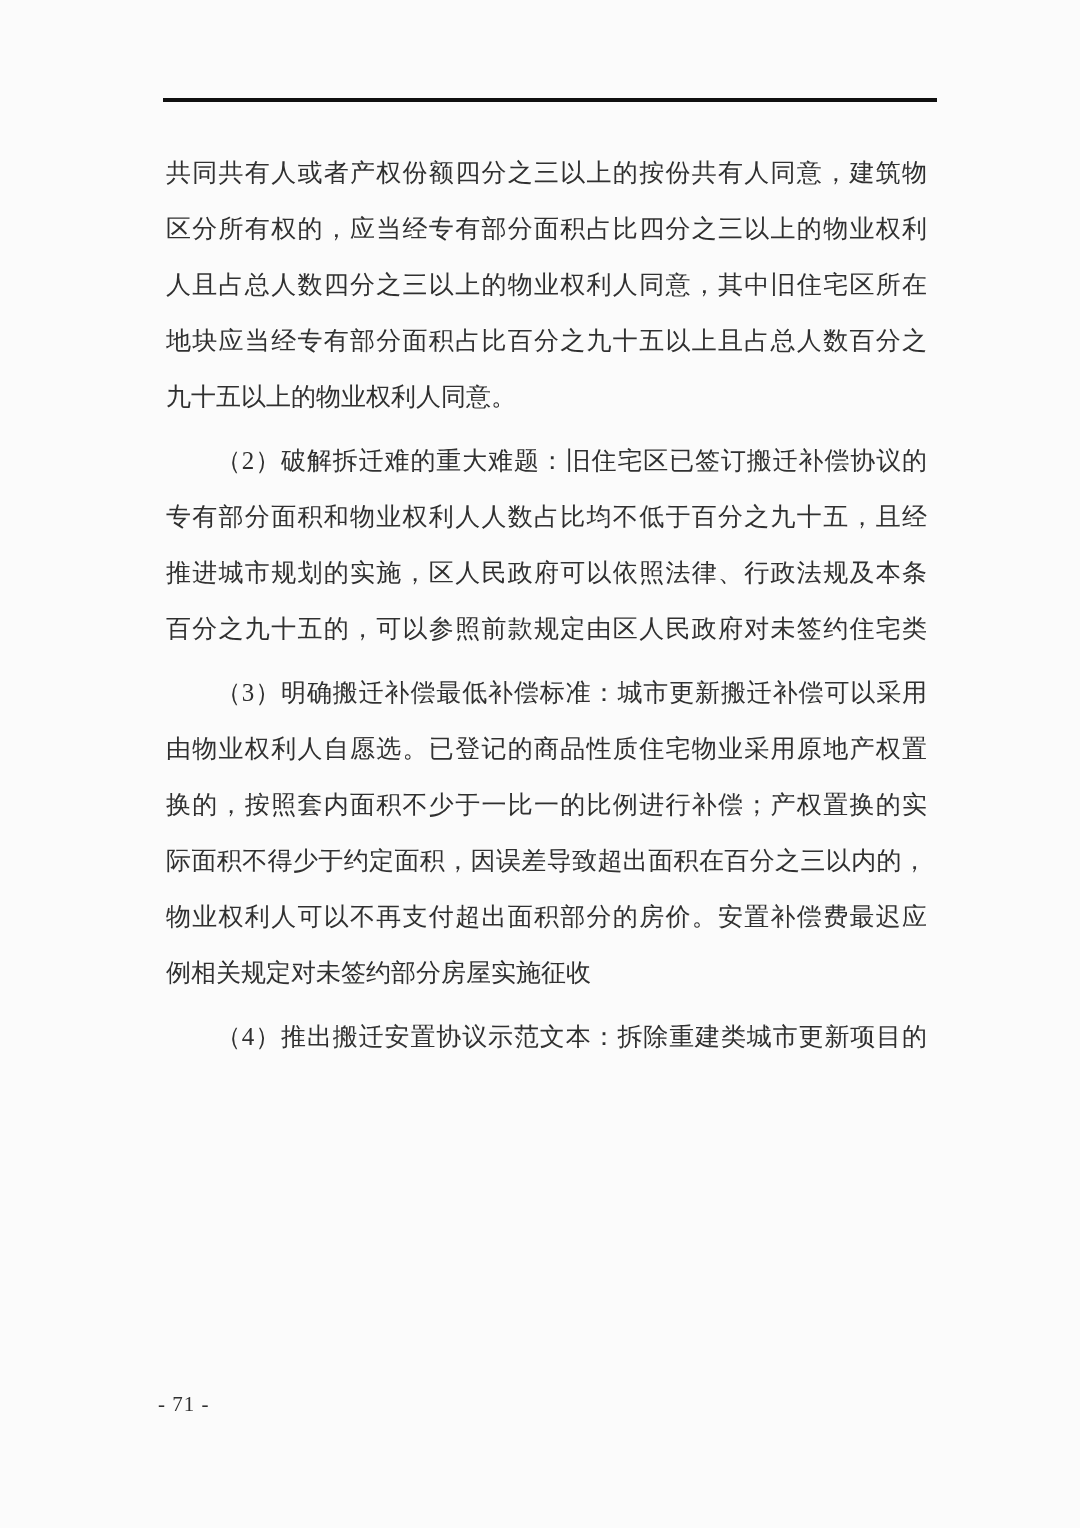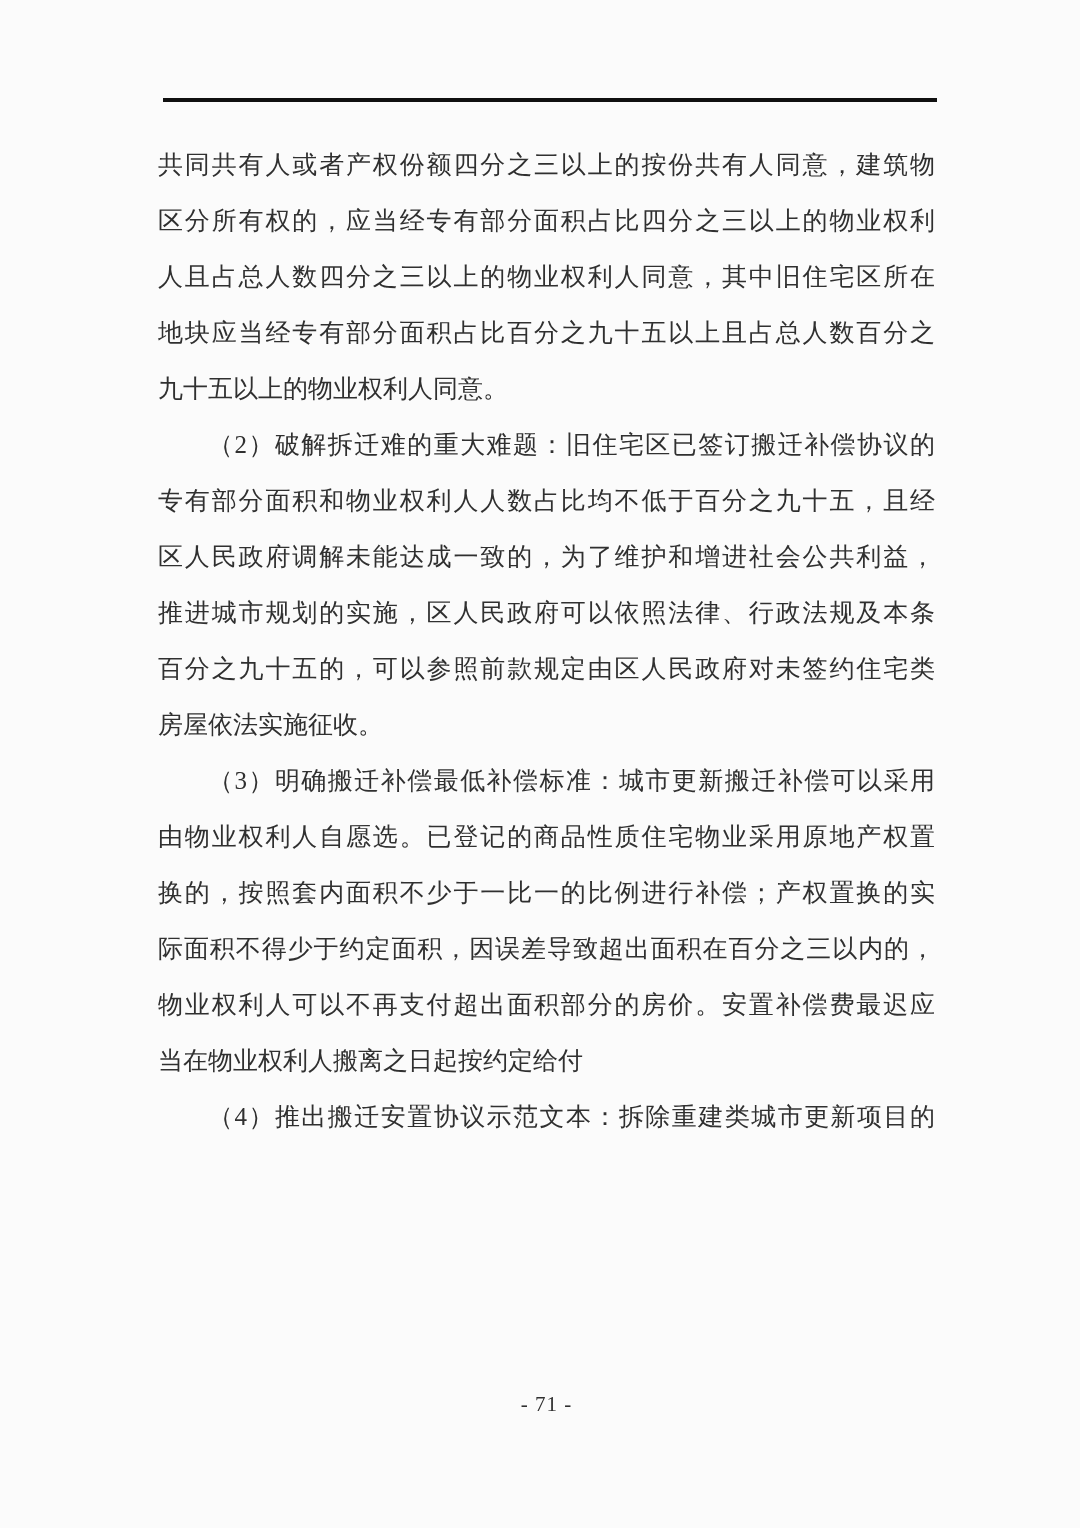--- a/index.html
+++ b/index.html
@@ -24,41 +24,41 @@
     background: #101010;
   }
   .content {
     position: absolute;
     left: 158px;
     top: 137px;
     width: 777px;
     color: #303030;
     font-size: 25px;
   }
-  .paragraph { margin: 0; padding: 0; }
+  .paragraph { margin: 8px; padding: 0; }
   .line {
     height: 56px;
     line-height: 56px;
     text-align: justify;
     text-align-last: justify;
     overflow: hidden;
     white-space: normal;
   }
   .line.end {
     text-align-last: left;
   }
   .line.indent {
     text-indent: 2em;
   }
   .footer {
     position: absolute;
     left: 158px;
     top: 1392px;
     width: 777px;
-    text-align: center;
+    text-align: left;
     font-size: 21px;
     color: #2f2f2f;
     letter-spacing: 1px;
   }
 </style>
 </head>
 <body>
 
 <div class="page">
 
@@ -70,33 +70,31 @@
       <div class="line">共同共有人或者产权份额四分之三以上的按份共有人同意，建筑物</div>
       <div class="line">区分所有权的，应当经专有部分面积占比四分之三以上的物业权利</div>
       <div class="line">人且占总人数四分之三以上的物业权利人同意，其中旧住宅区所在</div>
       <div class="line">地块应当经专有部分面积占比百分之九十五以上且占总人数百分之</div>
       <div class="line end">九十五以上的物业权利人同意。</div>
     </div>
 
     <div class="paragraph">
       <div class="line indent">（2）破解拆迁难的重大难题：旧住宅区已签订搬迁补偿协议的</div>
       <div class="line">专有部分面积和物业权利人人数占比均不低于百分之九十五，且经</div>
-      <div class="line">区人民政府调解未能达成一致的，为了维护和增进社会公共利益，</div>
       <div class="line">推进城市规划的实施，区人民政府可以依照法律、行政法规及本条</div>
       <div class="line">百分之九十五的，可以参照前款规定由区人民政府对未签约住宅类</div>
-      <div class="line end">房屋依法实施征收。</div>
     </div>
 
     <div class="paragraph">
       <div class="line indent">（3）明确搬迁补偿最低补偿标准：城市更新搬迁补偿可以采用</div>
       <div class="line">由物业权利人自愿选。已登记的商品性质住宅物业采用原地产权置</div>
       <div class="line">换的，按照套内面积不少于一比一的比例进行补偿；产权置换的实</div>
       <div class="line">际面积不得少于约定面积，因误差导致超出面积在百分之三以内的，</div>
       <div class="line">物业权利人可以不再支付超出面积部分的房价。安置补偿费最迟应</div>
-      <div class="line end">当在物业权利人搬离之日起按约定给付</div>
+      <div class="line end">例相关规定对未签约部分房屋实施征收</div>
     </div>
 
     <div class="paragraph">
       <div class="line indent">（4）推出搬迁安置协议示范文本：拆除重建类城市更新项目的</div>
     </div>
 
   </div>
 
   <div class="footer">- 71 -</div>
 

